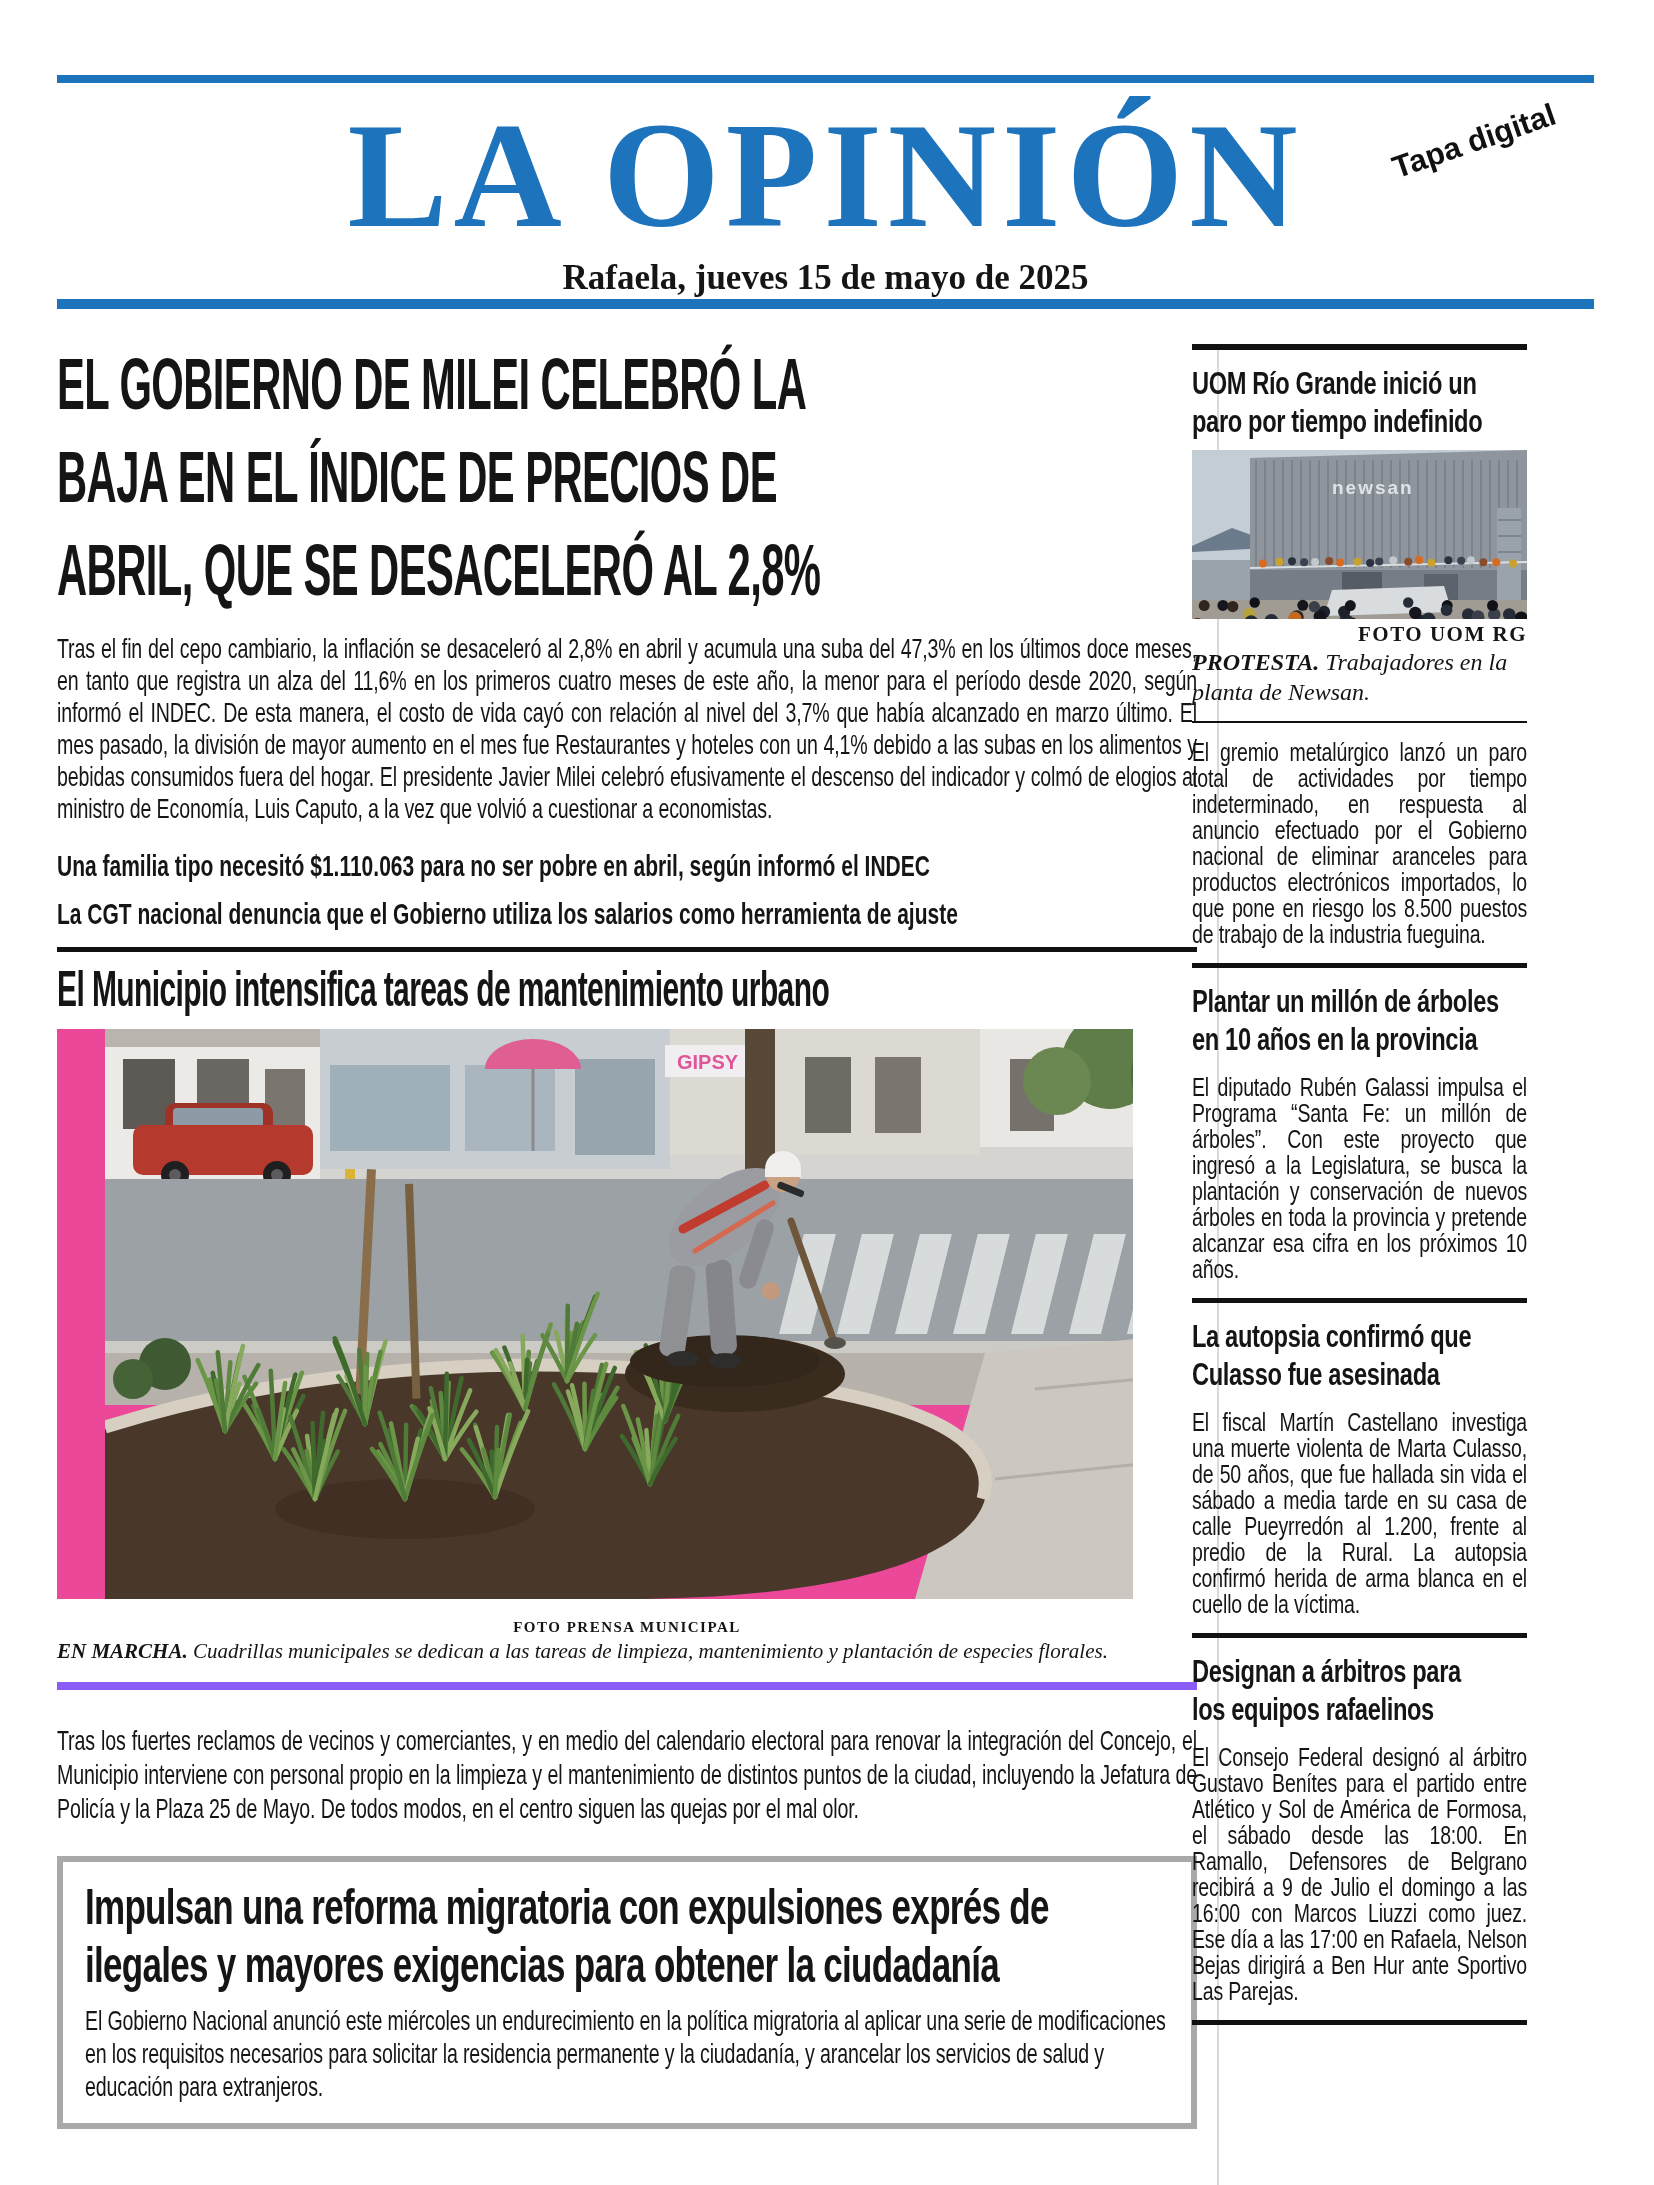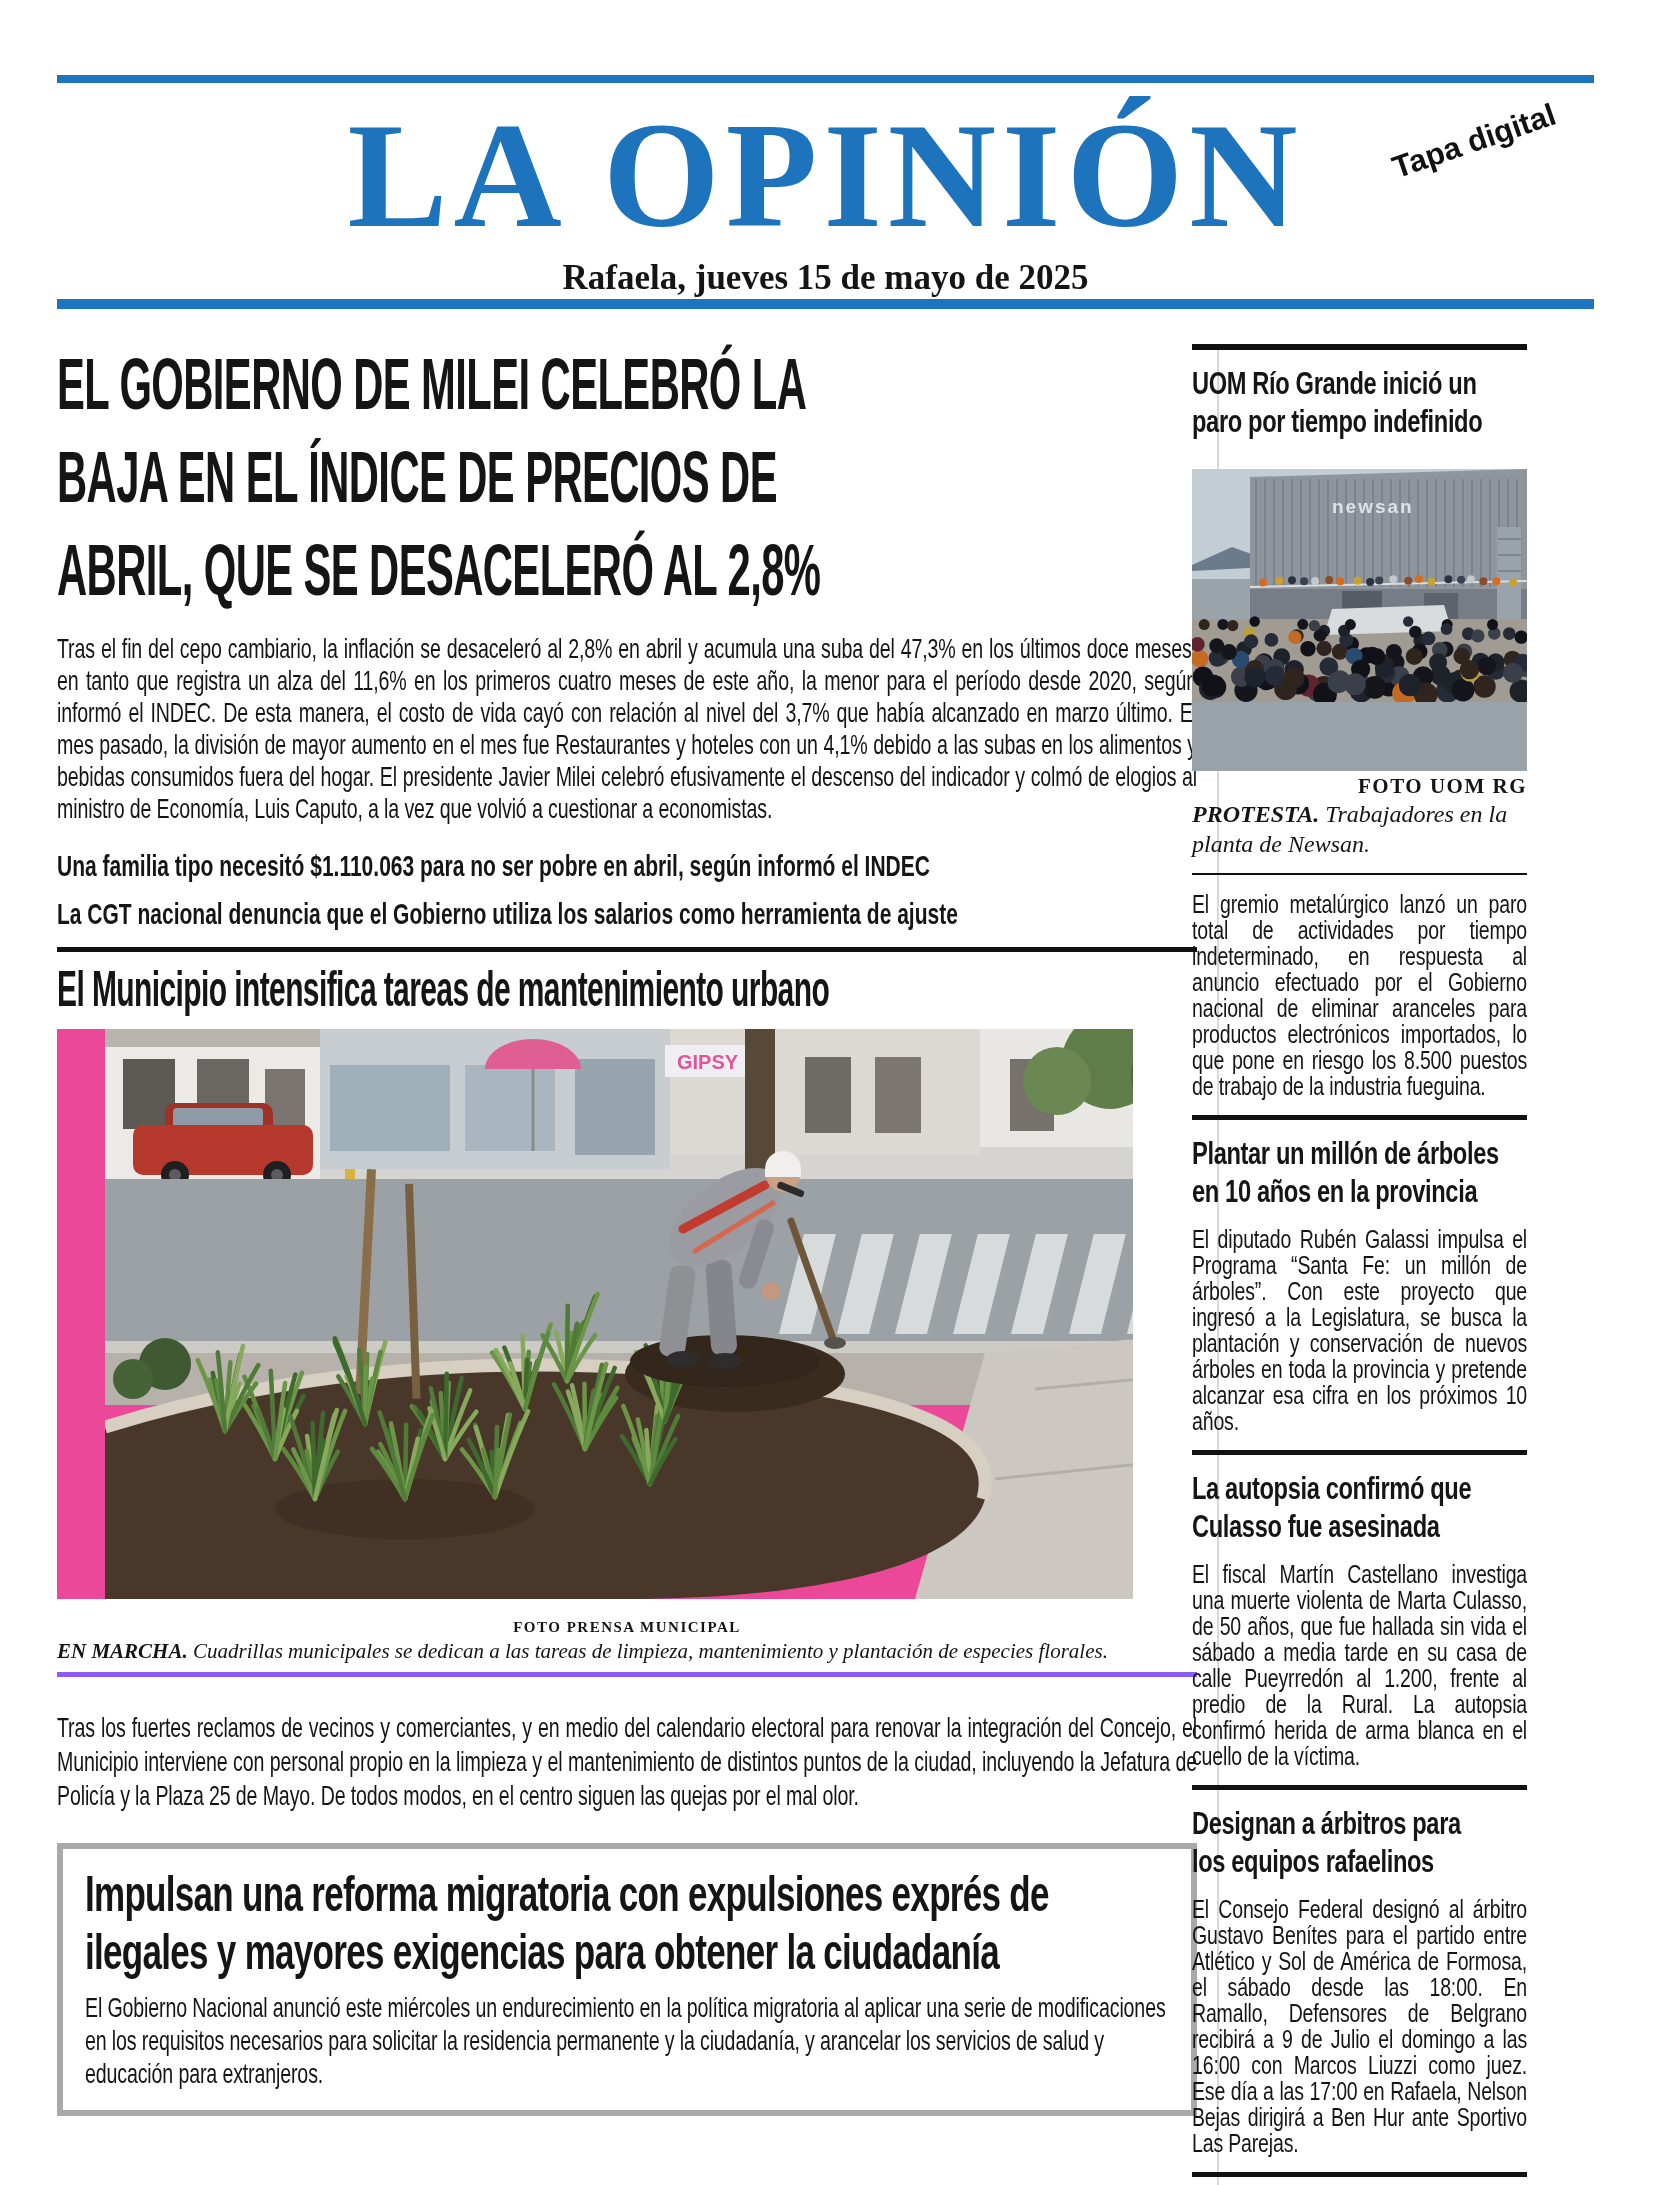--- a/index.html
+++ b/index.html
@@ -33,31 +33,31 @@
   .lead{margin-top:16px;font-size:28px;line-height:32px;text-align:justify;letter-spacing:-.2px;}
   .sub{font-weight:bold;font-size:30px;line-height:34px;}
   .sub1{margin-top:24px;}
   .sub2{margin-top:14px;}
   .krule{height:5px;background:#111;margin-top:16px;}
   .h-muni{margin-top:9px;font-size:50px;line-height:56px;font-weight:bold;letter-spacing:-1px;}
   .photo-main{margin-top:12px;width:1028px;height:570px;overflow:hidden;background:#ec4899;padding-left:48px;}
   .credit{font-family:"Liberation Serif",serif;font-weight:bold;font-size:15px;letter-spacing:1.5px;
           text-align:center;margin-top:20px;}
   .caption{font-family:"Liberation Serif",serif;font-style:italic;font-size:21px;line-height:26px;
-           border-bottom:5px solid #8b5cf6;padding-bottom:8px;margin-top:2px;}
+           border-bottom:8px solid #8b5cf6;padding-bottom:18px;margin-top:2px;}
   .caption .cap-lead{font-weight:bold;}
   .muni-body{margin-top:34px;font-size:28px;line-height:34px;text-align:justify;letter-spacing:-.2px;}
   .migra-box{margin-top:30px;border:6px solid #a9a9a9;padding:16px 22px 20px 22px;}
   .h-box{font-size:50px;line-height:58px;font-weight:bold;letter-spacing:-1px;}
   .box-body{margin-top:10px;font-size:28px;line-height:33px;letter-spacing:-.2px;}
   
   .srule{height:6px;background:#111;}
   .srule.mid{height:5px;margin-top:16px;}
   .s-head{margin-top:14px;font-size:32px;line-height:38px;font-weight:bold;letter-spacing:-.5px;}
-  .photo-side{margin-top:29px;width:335px;height:302px;overflow:hidden;background:#9aa2aa;}
+  .photo-side{margin-top:10px;width:335px;height:169px;overflow:hidden;background:#9aa2aa;}
   .s-credit{font-family:"Liberation Serif",serif;font-weight:bold;font-size:21px;letter-spacing:1.5px;
             text-align:right;margin-top:3px;}
   .s-caption{font-family:"Liberation Serif",serif;font-style:italic;font-size:24px;line-height:30px;
              border-bottom:2px solid #111;padding-bottom:14px;}
   .s-caption .cap-lead{font-weight:bold;}
   .s-body{margin-top:16px;font-size:25px;line-height:26px;text-align:justify;letter-spacing:-.2px;}
 </style>
 </head>
 <body>
 

